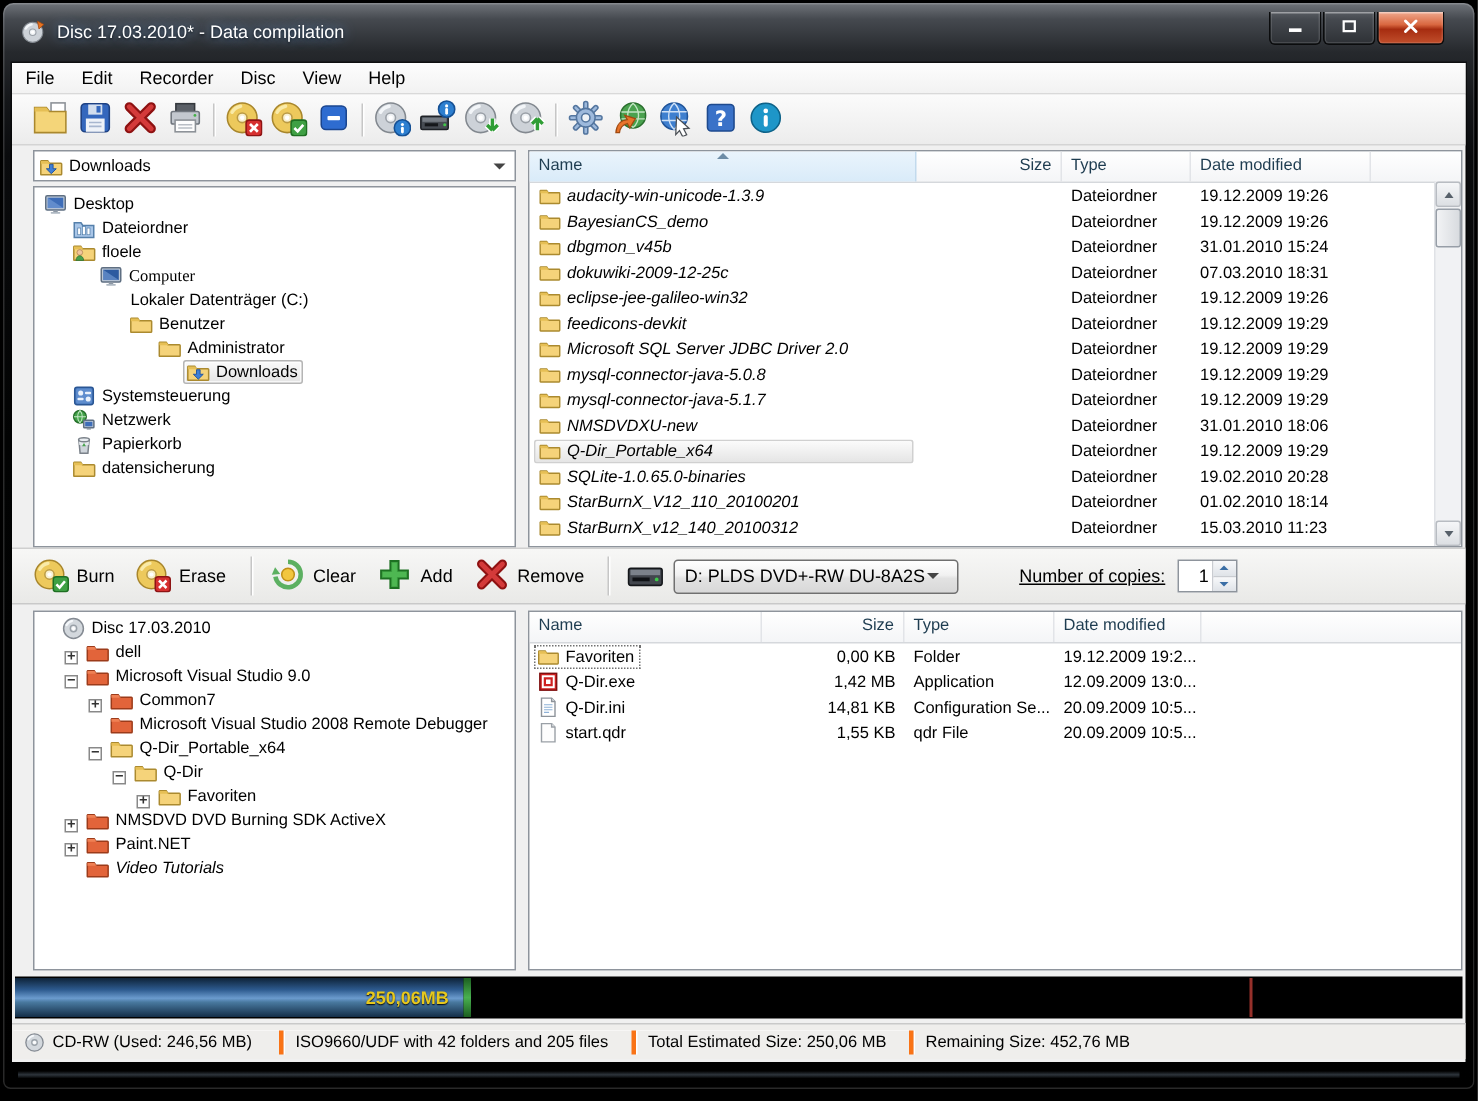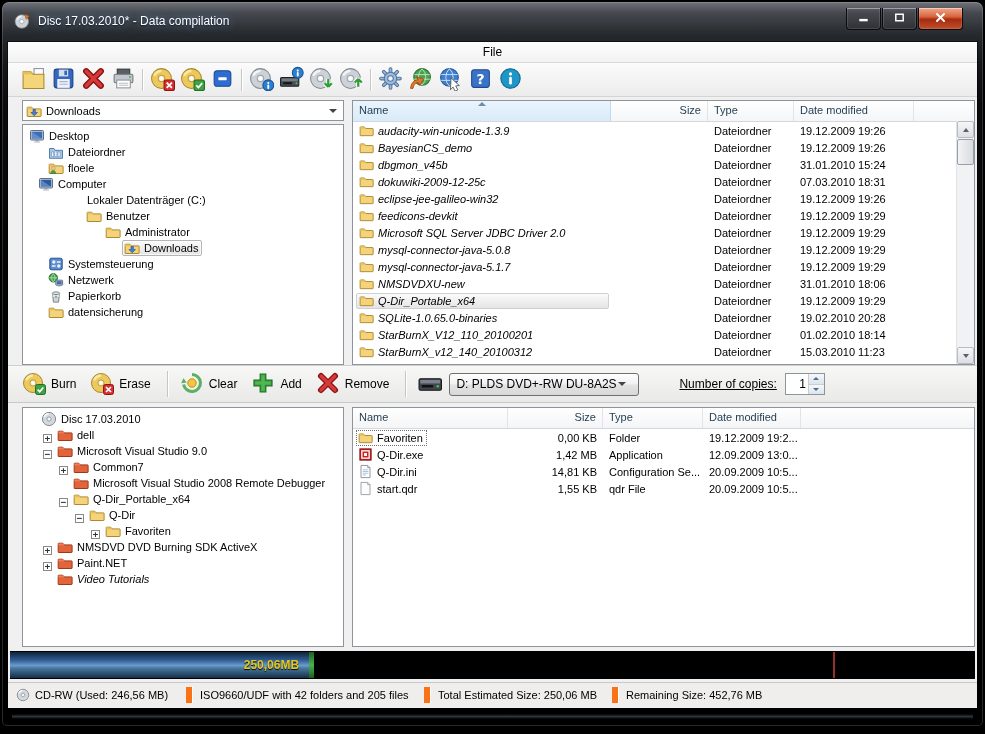--- a/index.html
+++ b/index.html
@@ -22,21 +22,21 @@
     background:linear-gradient(180deg,#6d7publish 0%,#676c73 0%,#3c4147 45%,#212529 50%,#2b3036 100%);
     box-shadow:inset 0 1px 0 rgba(255,255,255,.35), inset 0 0 0 1px rgba(255,255,255,.12);margin-left:1px;}
   .winbtn.close{width:43px;
     background:linear-gradient(180deg,#f0a98e 0%,#d96740 40%,#a62c10 55%,#c14f2c 100%);}
   .winbtn svg{width:13px;height:13px;}
   
   .client{position:absolute;left:6px;top:40px;width:969px;height:666px;background:#f0f0f0;
     box-shadow:0 0 0 1px rgba(0,0,0,.55);}
   
   .menubar{position:absolute;left:0;top:0;width:100%;height:20px;display:flex;align-items:center;
-    background:linear-gradient(#fdfdfd,#f2f2f2);border-bottom:1px solid #d9d9d9;flex-direction:column;}
+    background:linear-gradient(#fdfdfd,#f2f2f2);border-bottom:1px solid #d9d9d9;}
   .menu-item{padding:0 9px;font-size:12px;line-height:20px;}
   
   .toolbar{position:absolute;left:0;top:21px;width:100%;height:34px;display:flex;align-items:center;
     background:linear-gradient(#fbfbfb,#ececec);border-bottom:1px solid #d4d4d4;padding-left:10px;box-sizing:border-box;}
   .tbtn{width:30px;height:30px;display:flex;align-items:center;justify-content:center;}
   .tbtn svg{width:25px;height:25px;}
   .tbtn.is-sep{width:9px;height:26px;position:relative;}
   .tbtn.is-sep::after{content:"";position:absolute;left:4px;top:2px;width:1px;height:22px;background:#c6c6c6;box-shadow:1px 0 0 #fff;}
   
   .combo{position:absolute;left:14px;top:58px;width:322px;height:21px;background:#fff;
@@ -117,21 +117,21 @@
   
   .capacity{position:absolute;left:2px;top:609px;width:965px;height:28px;background:#000;overflow:hidden;}
   .cap-fill{position:absolute;left:0;top:1px;bottom:1px;
     background:linear-gradient(180deg,#0e2338 0%,#2d5a8e 30%,#6b9bce 52%,#49799f 62%,#142e48 100%);}
   .cap-label{position:absolute;right:10px;top:6px;color:#e6c81e;font-weight:bold;font-size:12px;text-shadow:0 1px 1px #000;}
   .cap-green{position:absolute;top:1px;bottom:1px;width:5px;background:linear-gradient(180deg,#1c5f20,#49b050 50%,#1c5f20);}
   .cap-marker{position:absolute;top:1px;bottom:1px;width:2px;background:#96302a;}
   
   .statusbar{position:absolute;left:0;top:640px;width:100%;height:24px;background:#efeeec;border-top:1px solid #c9c9c9;
     display:flex;align-items:center;box-sizing:border-box;}
-  .status-sec{height:16px;line-height:16px;padding:0 8px;border-right:6px solid #f97316;box-shadow:1px 0 0 #fff;
+  .status-sec{height:16px;line-height:16px;padding:0 8px;border-right:3px solid #f97316;box-shadow:1px 0 0 #fff;
     display:flex;align-items:center;white-space:nowrap;}
   .status-sec:last-child{border-right:none;box-shadow:none;flex:1;}
   .status-sec .ticon16{width:14px;height:14px;flex:0 0 14px;margin-right:5px;}
   .status-sec .ticon16 svg{width:14px;height:14px;}
   .s1{width:162px;} .s2{width:216px;} .s3{width:166px;}
 </style>
 </head>
 <body>
 
 <div id="stage">
@@ -358,21 +358,21 @@
             <span class="sel-wrap">
               <span class="ticon16"><svg xmlns="http://www.w3.org/2000/svg" viewBox="0 0 16 16">
                   <path d="M1.5 4.2h4.3l1.2 1.7h7.6a.5.5 0 0 1 .5.5v6.6a.5.5 0 0 1-.5.5H1.5a.3.3 0 0 1-.3-.3V4.5z" fill="#f5d37a" stroke="#ab8a2f"></path>
                   <path d="M1.3 6.2h6.2L6 4.4H1.3z" fill="#e6bf55"></path>
                   <circle cx="5.2" cy="8.3" r="1.9" fill="#f0c59c" stroke="#b08050" stroke-width=".5"></circle>
                   <path d="M2.6 13.6c.2-2 1.3-3.1 2.6-3.1s2.4 1.1 2.6 3.1z" fill="#47a14c" stroke="#2c7030" stroke-width=".5"></path>
                 </svg></span>
               <span>floele</span>
             </span>
           </div>
-          <div class="trow" style="padding-left: 13px;">
+          <div class="trow" style="padding-left: 41px; font-family: Liberation Serif, serif;">
             <span class="sel-wrap">
               <span class="ticon16"><svg xmlns="http://www.w3.org/2000/svg" viewBox="0 0 16 16">
                   <rect x="1.5" y="2.5" width="13" height="9.5" rx="1" fill="#bcc8d6" stroke="#5f6f82"></rect>
                   <rect x="2.8" y="3.8" width="10.4" height="6.9" fill="#2c5aa0"></rect>
                   <path d="M2.8 3.8l10.4 6.9H2.8z" fill="#7fa6dc" opacity=".55"></path>
                   <rect x="6.5" y="12" width="3" height="1.4" fill="#8d98a5"></rect>
                   <rect x="4.8" y="13.4" width="6.4" height="1.1" rx=".5" fill="#aeb8c2"></rect>
                 </svg></span>
               <span>Computer</span>
             </span>

